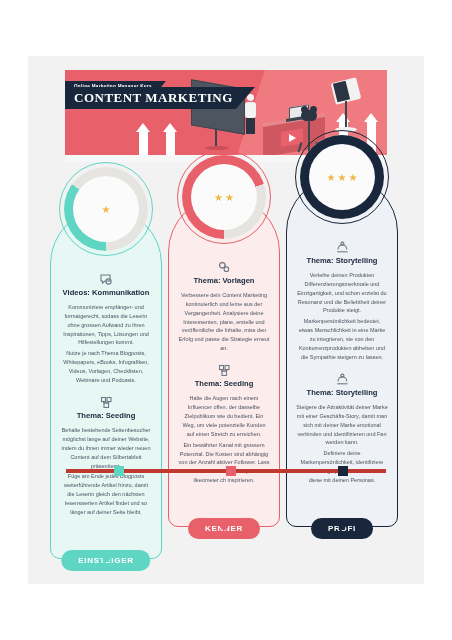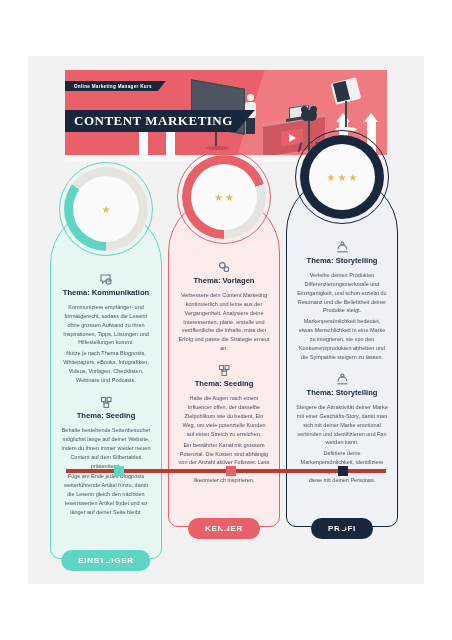--- a/index.html
+++ b/index.html
@@ -28,21 +28,21 @@
   }
   .kicker{
     position:absolute;left:0;top:11px;
     background:#18273c;color:#ffffff;
     font-size:4.6px;font-weight:bold;letter-spacing:.3px;
     padding:2.5px 14px 2.5px 9px;
     clip-path:polygon(0 0,100% 0,92% 100%,0 100%);
     white-space:nowrap;
   }
   .hero-title{
-    position:absolute;left:0;top:40px;
+    position:absolute;left:0;top:17px;
     background:#18273c;color:#ffffff;
     font-family:"Liberation Serif",serif;
     font-size:13px;font-weight:bold;letter-spacing:.5px;
     padding:3px 22px 3px 9px;
     clip-path:polygon(0 0,100% 0,90% 100%,0 100%);
     white-space:nowrap;
   }
   .arrow{position:absolute;bottom:6px;width:9px;}
   .arrow i{display:block;width:9px;height:22px;background:#fff;}
   .arrow b{
@@ -238,21 +238,21 @@
             <div class="halo"></div>
             <div class="stars">
               <span>★</span>
             </div>
           </div>
           <div>
             <svg class="sec-icon" viewBox="0 0 12 12">
               <path d="M1 2h9v6H5L2.5 10V8H1z" fill="none" stroke="#5a6472" stroke-width="1.1"></path>
        <circle cx="8.5" cy="8.5" r="2.6" fill="none" stroke="#5a6472" stroke-width="1.1"></circle>
             </svg>
-            <div class="sec-title">Thema: Kommunikation</div>
+            <div class="sec-title">Videos: Kommunikation</div>
             <div class="sec-body">
               <p>Kommuniziere empfänger- und formatgerecht, sodass die Leserin ohne grossen Aufwand zu ihren Inspirationen, Tipps, Lösungen und Hilfestellungen kommt.</p>
               <p>Nutze je nach Thema Blogposts, Whitepapers, eBooks, Infografiken, Videos, Vorlagen, Checklisten, Webinare und Podcasts.</p>
             </div>
           </div>
           <div>
             <svg class="sec-icon" viewBox="0 0 12 12">
               <rect x="1.5" y="1.5" width="4" height="4" fill="none" stroke="#5a6472" stroke-width="1.1"></rect>
        <rect x="7" y="1.5" width="4" height="4" fill="none" stroke="#5a6472" stroke-width="1.1"></rect>
        <rect x="4" y="7" width="4.5" height="4.5" fill="none" stroke="#5a6472" stroke-width="1.1"></rect>

